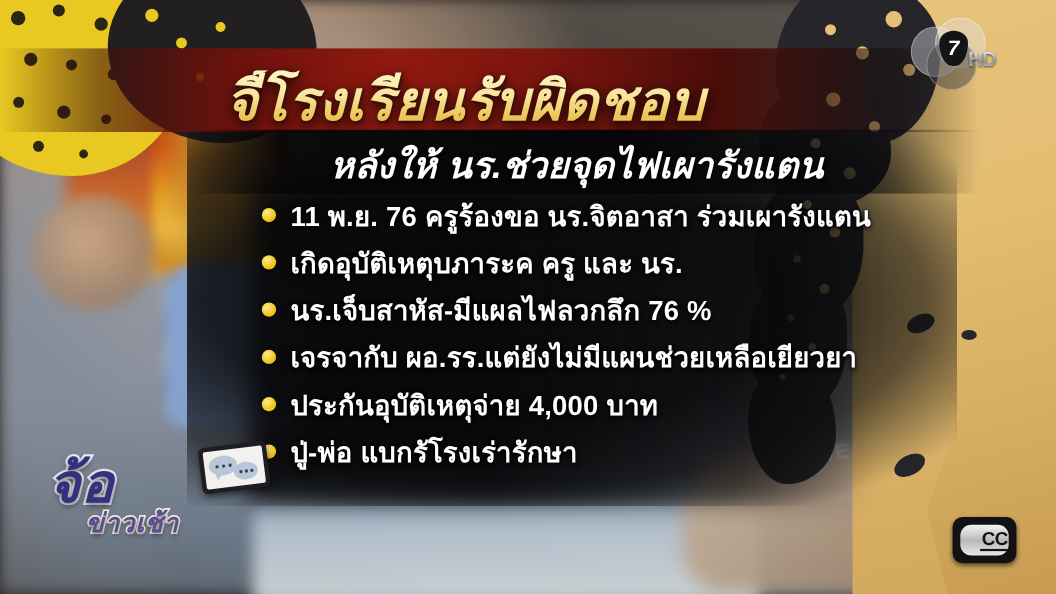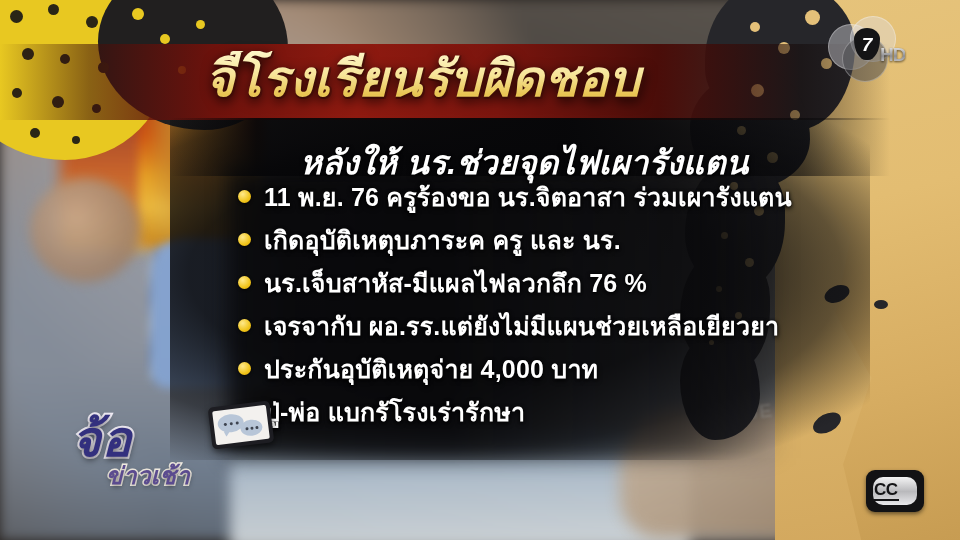--- a/index.html
+++ b/index.html
@@ -132,54 +132,53 @@
       #6d120c 24%, #8f1a10 40%, #7b150e 56%,
       #4a0d09 74%, rgba(18,8,7,.5) 90%, rgba(12,8,7,0) 100%);
   }
   .band-sub{
     position:absolute;left:170px;top:118px;width:720px;height:58px;
     background:linear-gradient(90deg, rgba(6,6,8,0) 0%, rgba(6,6,8,.9) 12%,
       rgba(6,6,8,.95) 55%, rgba(6,6,8,.55) 88%, rgba(6,6,8,0) 100%);
   }
 
   .headline{
-    position:absolute;left:205px;top:51px;width:640px;
+    position:absolute;left:205px;top:64px;width:640px;
     font-size:50px;font-weight:700;font-style:italic;line-height:1.12;
     letter-spacing:.3px;
     background:linear-gradient(180deg,#fdf6c8 0%,#f7e59a 42%,#e8c451 78%,#f3dd8e 100%);
     -webkit-background-clip:text;background-clip:text;color:transparent;
     text-shadow:none;
     filter:drop-shadow(0 2px 0 rgba(60,12,6,.85)) drop-shadow(2px 0 0 rgba(60,12,6,.6)) drop-shadow(0 3px 6px rgba(0,0,0,.7));
     white-space:nowrap;
   }
   .subhead{
     position:absolute;left:300px;top:124px;width:600px;
     font-size:33px;font-weight:700;font-style:italic;color:#ffffff;
     letter-spacing:.2px;white-space:nowrap;
     text-shadow:0 2px 5px rgba(0,0,0,.9),0 0 2px rgba(0,0,0,.9);
-    margin-top:12px;
   }
 
   
   .bullets{position:absolute;left:238px;top:182px;width:640px;}
   .bullet{display:flex;align-items:baseline;margin-bottom:13px;}
   .bullet .dotm{
     flex:0 0 auto;width:13px;height:13px;border-radius:50%;
     background:radial-gradient(circle at 36% 32%,#ffe98a,#f0c318 62%,#d3a00c);
     margin-right:13px;position:relative;top:-3px;
     box-shadow:0 1px 3px rgba(0,0,0,.75);
   }
   .bullet .txt{
     font-size:25px;font-weight:700;color:#ffffff;line-height:1.2;
     letter-spacing:.2px;white-space:nowrap;
     text-shadow:0 2px 5px rgba(0,0,0,.95),0 0 3px rgba(0,0,0,.9);
   }
 
   
-  .proglogo{position:absolute;left:36px;top:398px;width:200px;height:112px;margin-left:28px;}
+  .proglogo{position:absolute;left:36px;top:398px;width:200px;height:112px;}
   .logo-main{
     position:absolute;left:8px;top:2px;font-size:49px;font-weight:700;
     font-style:italic;color:#33307e;letter-spacing:1px;
     -webkit-text-stroke:4px #f2eef7;paint-order:stroke fill;
     text-shadow:0 3px 6px rgba(0,0,0,.55);
   }
   .logo-sub{
     position:absolute;left:42px;top:58px;font-size:24px;font-weight:700;
     font-style:italic;color:#5b4b8f;letter-spacing:.5px;
     -webkit-text-stroke:3px #f6f1e6;paint-order:stroke fill;
@@ -222,21 +221,21 @@
   
   .cc{
     position:absolute;left:866px;top:470px;width:58px;height:42px;
     background:#121214;border-radius:9px;
     display:flex;align-items:center;justify-content:center;
     box-shadow:0 2px 4px rgba(0,0,0,.5);
   }
   .cc-in{
     width:44px;height:28px;border-radius:10px;
     background:linear-gradient(180deg,#f4f4f4,#b9b9bc 52%,#e9e9ec);
-    display:flex;align-items:center;justify-content:flex-start;
+    display:flex;align-items:center;justify-content:flex-end;
   }
   .cc-in span{
     font-size:17px;font-weight:700;color:#141416;letter-spacing:-.5px;
     border-bottom:2px solid #141416;line-height:1.05;padding:0 1px;
   }
 </style>
 </head>
 <body>
 
 <div id="screen">

